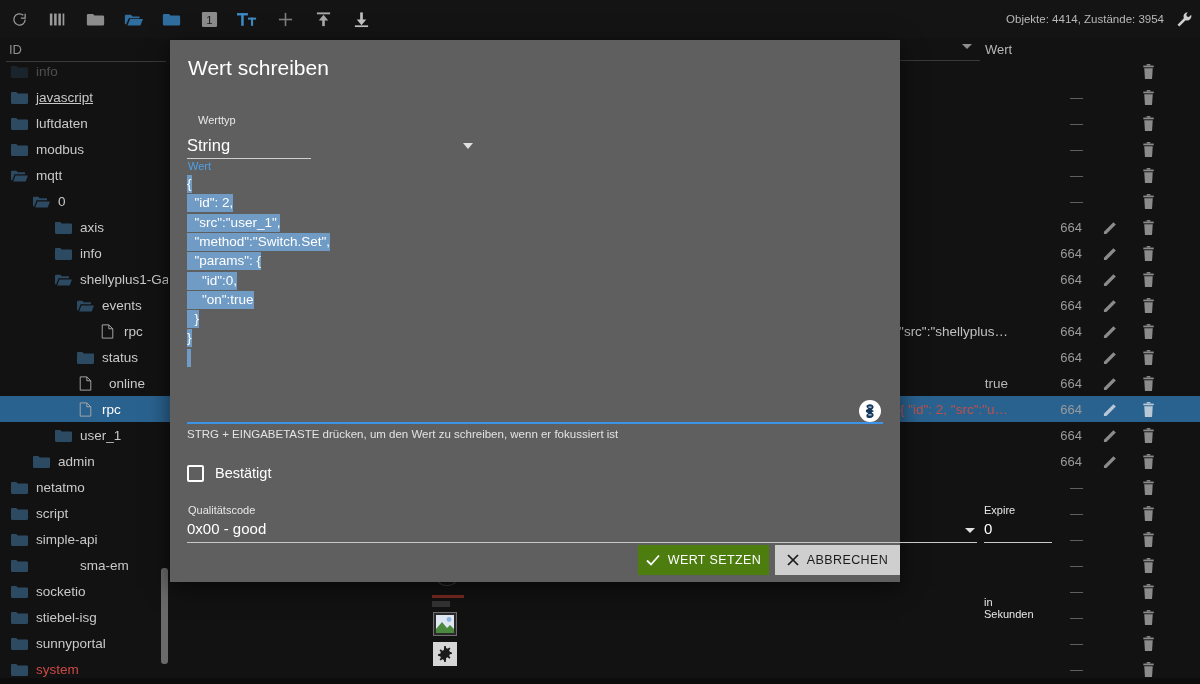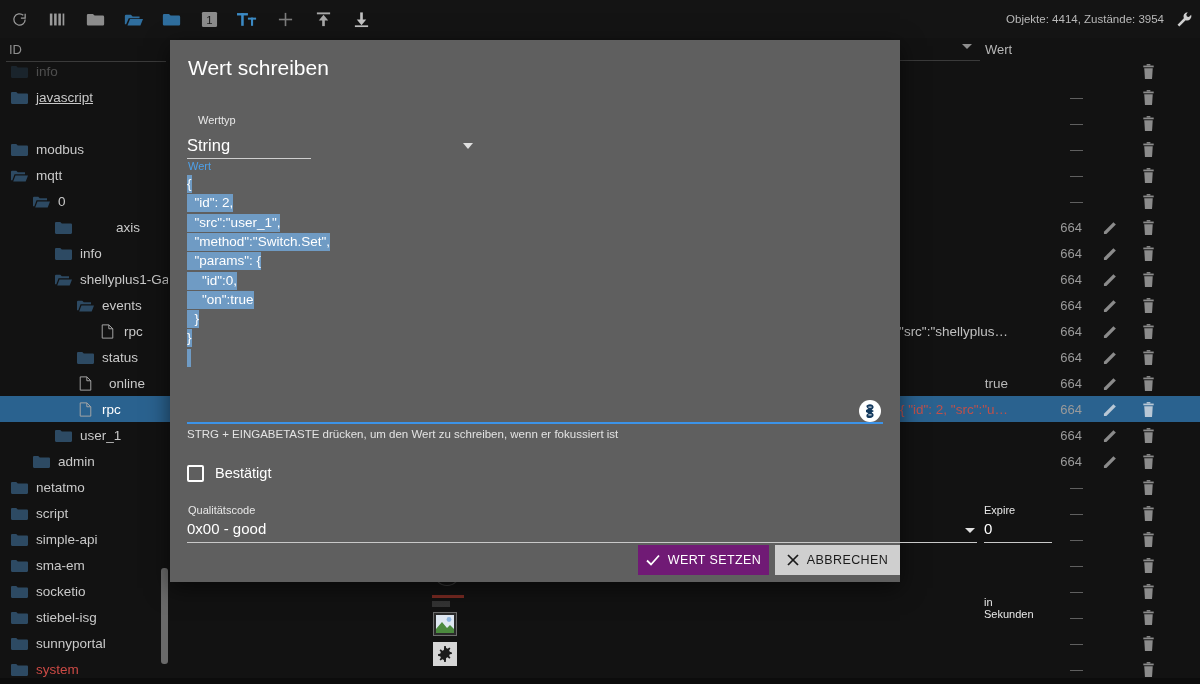--- a/index.html
+++ b/index.html
@@ -215,21 +215,21 @@
 
   .dlg-btn {
     position: absolute; height: 30px;
     display: flex; align-items: center; justify-content: center;
     font-size: 12.5px; letter-spacing: .4px;
     border: none; cursor: pointer;
     font-family: "Liberation Sans", sans-serif;
   }
   #btn-set {
     left: 468px; top: 505px; width: 131px;
-    background: #701a75; color: #ffffff;
+    background: #4d7c0f; color: #ffffff;
   }
   #btn-cancel {
     left: 605px; top: 505px; width: 125px;
     background: #cfcfcf; color: #1b1b1b;
   }
   .btn-glyph { margin-right: 8px; display: flex; align-items: center; }
 
   
   #bottom-strip {
     position: absolute; left: 0; top: 678px; width: 1200px; height: 6px;
@@ -349,20 +349,28 @@
       <span class="tree-label">info</span>
     </div>
     <div class="tree-row" style="top: 22px; padding-left: 10px; text-decoration: underline;">
       <span class="tree-icon">
         <svg width="17" height="13" viewBox="0 0 20 15">
           <path d="M0 2.2A1.2 1.2 0 0 1 1.2 1h5l1.8 1.8h10.8A1.2 1.2 0 0 1 20 4v9.8a1.2 1.2 0 0 1-1.2 1.2H1.2A1.2 1.2 0 0 1 0 13.8z" fill="#2d4a63"></path>
         </svg>
       </span>
       <span class="tree-label">javascript</span>
     </div>
+    <div class="tree-row" style="top: 48px; padding-left: 10px;">
+      <span class="tree-icon">
+        <svg width="17" height="13" viewBox="0 0 20 15">
+          <path d="M0 2.2A1.2 1.2 0 0 1 1.2 1h5l1.8 1.8h10.8A1.2 1.2 0 0 1 20 4v9.8a1.2 1.2 0 0 1-1.2 1.2H1.2A1.2 1.2 0 0 1 0 13.8z" fill="#2d4a63"></path>
+        </svg>
+      </span>
+      <span class="tree-label">luftdaten</span>
+    </div>
     <div class="tree-row" style="top: 74px; padding-left: 10px;">
       <span class="tree-icon">
         <svg width="17" height="13" viewBox="0 0 20 15">
           <path d="M0 2.2A1.2 1.2 0 0 1 1.2 1h5l1.8 1.8h10.8A1.2 1.2 0 0 1 20 4v9.8a1.2 1.2 0 0 1-1.2 1.2H1.2A1.2 1.2 0 0 1 0 13.8z" fill="#2d4a63"></path>
         </svg>
       </span>
       <span class="tree-label">modbus</span>
     </div>
     <div class="tree-row" style="top: 100px; padding-left: 10px;">
       <span class="tree-icon">
@@ -375,21 +383,21 @@
     </div>
     <div class="tree-row" style="top: 126px; padding-left: 32px;">
       <span class="tree-icon">
         <svg width="17" height="13" viewBox="0 0 20 15">
           <path d="M0 3.2A1.2 1.2 0 0 1 1.2 2h5L8 3.8h8.5v2.2H4.2L1.6 13H0z" fill="#2d4a63"></path>
           <path d="M2.6 14.6 5.2 7.4H20l-2.7 7.2z" fill="#2d4a63"></path>
         </svg>
       </span>
       <span class="tree-label">0</span>
     </div>
-    <div class="tree-row" style="top: 152px; padding-left: 54px; gap: 36px;">
+    <div class="tree-row" style="top: 152px; padding-left: 54px;">
       <span class="tree-icon">
         <svg width="17" height="13" viewBox="0 0 20 15">
           <path d="M0 2.2A1.2 1.2 0 0 1 1.2 1h5l1.8 1.8h10.8A1.2 1.2 0 0 1 20 4v9.8a1.2 1.2 0 0 1-1.2 1.2H1.2A1.2 1.2 0 0 1 0 13.8z" fill="#2d4a63"></path>
         </svg>
       </span>
       <span class="tree-label">axis</span>
     </div>
     <div class="tree-row" style="top: 178px; padding-left: 54px;">
       <span class="tree-icon">
         <svg width="17" height="13" viewBox="0 0 20 15">
@@ -484,21 +492,21 @@
       <span class="tree-label">script</span>
     </div>
     <div class="tree-row" style="top: 464px; padding-left: 10px;">
       <span class="tree-icon">
         <svg width="17" height="13" viewBox="0 0 20 15">
           <path d="M0 2.2A1.2 1.2 0 0 1 1.2 1h5l1.8 1.8h10.8A1.2 1.2 0 0 1 20 4v9.8a1.2 1.2 0 0 1-1.2 1.2H1.2A1.2 1.2 0 0 1 0 13.8z" fill="#2d4a63"></path>
         </svg>
       </span>
       <span class="tree-label">simple-api</span>
     </div>
-    <div class="tree-row" style="top: 490px; padding-left: 10px;">
+    <div class="tree-row" style="top: 490px; padding-left: 10px; gap: 44px;">
       <span class="tree-icon">
         <svg width="17" height="13" viewBox="0 0 20 15">
           <path d="M0 2.2A1.2 1.2 0 0 1 1.2 1h5l1.8 1.8h10.8A1.2 1.2 0 0 1 20 4v9.8a1.2 1.2 0 0 1-1.2 1.2H1.2A1.2 1.2 0 0 1 0 13.8z" fill="#2d4a63"></path>
         </svg>
       </span>
       <span class="tree-label">sma-em</span>
     </div>
     <div class="tree-row" style="top: 516px; padding-left: 10px;">
       <span class="tree-icon">
         <svg width="17" height="13" viewBox="0 0 20 15">

